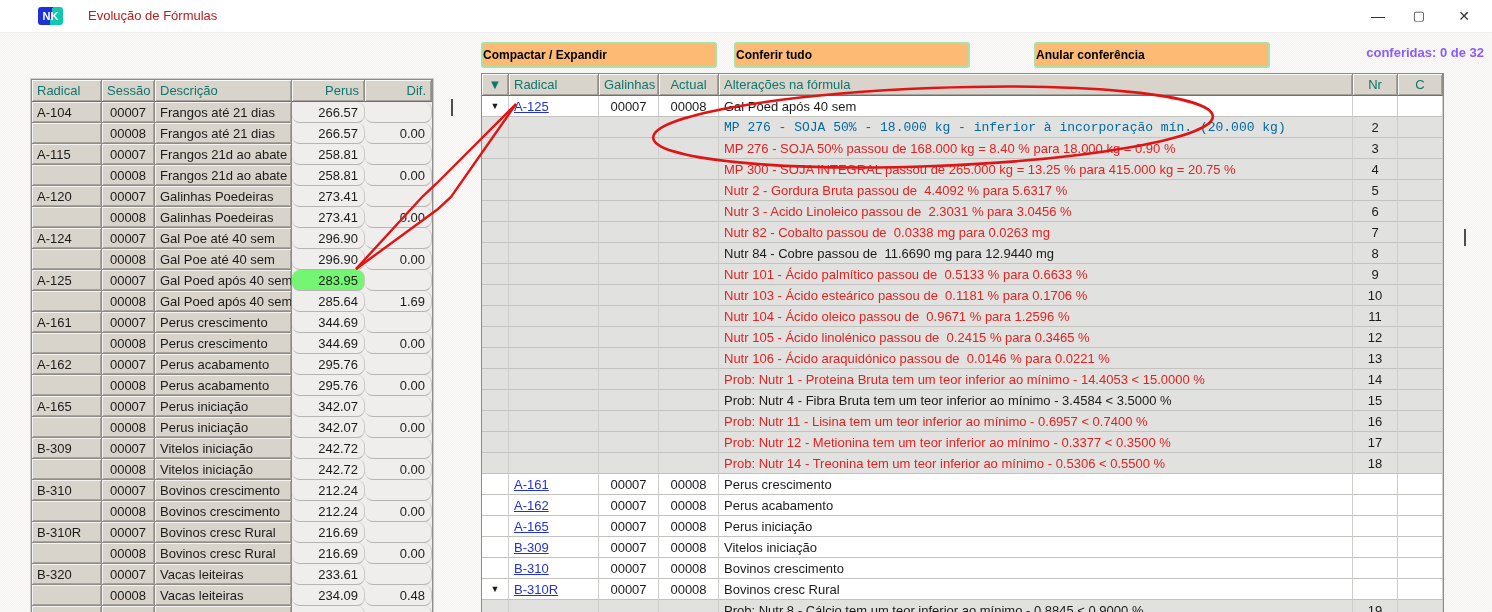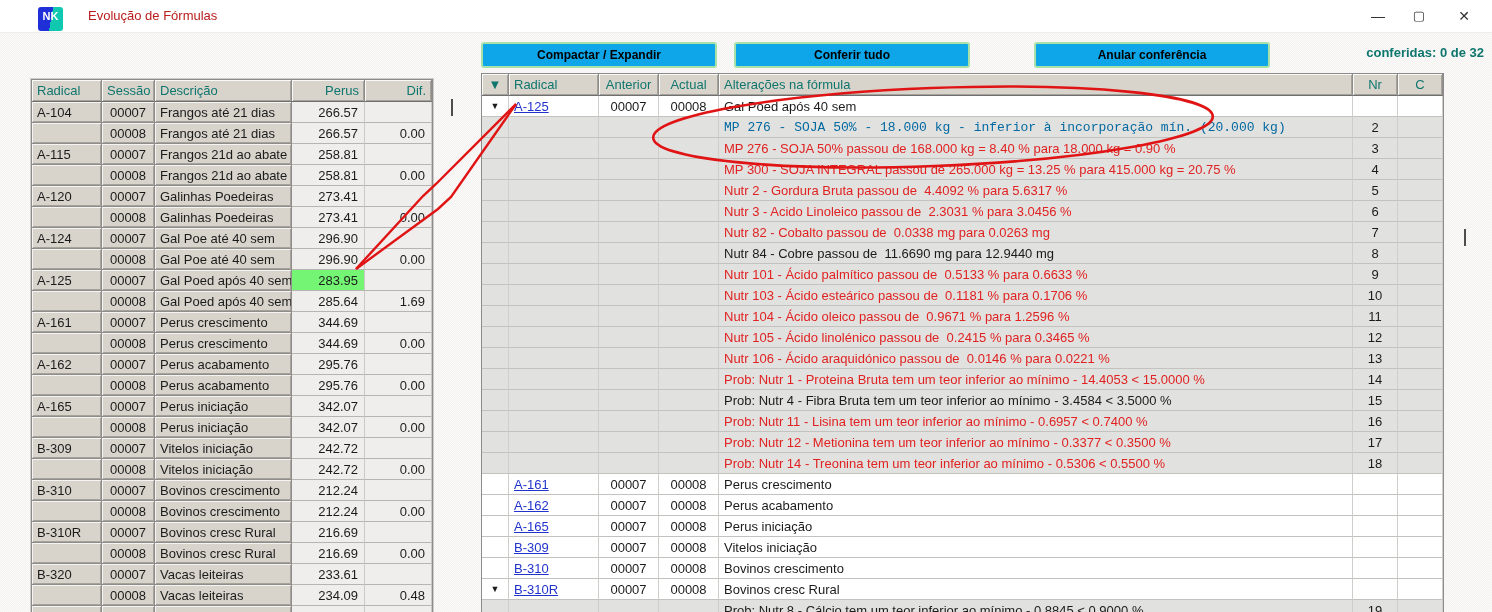--- a/index.html
+++ b/index.html
@@ -3,53 +3,53 @@
 <meta charset="utf-8">
 <style>
   html,body{margin:0;padding:0;}
   body{
     width:1492px;height:612px;position:relative;overflow:hidden;
     font-family:"Liberation Sans",sans-serif;background:#ffffff;color:#1b1b1b;
   }
   
   .titlebar{position:absolute;left:0;top:0;width:1492px;height:32px;background:#ffffff;
     border-bottom:1px solid #ededed;z-index:3;}
-  .appicon{position:absolute;left:38px;top:7px;width:25px;height:24px;border-radius:3px;
+  .appicon{position:absolute;left:38px;top:7px;width:25px;height:18px;border-radius:3px;
     background:linear-gradient(100deg,#2030d8 0 52%,#10c8b0 52% 100%);
     color:#fff;font-weight:bold;font-size:11px;line-height:18px;text-align:center;letter-spacing:0;}
   .wtitle{position:absolute;left:88px;top:0;line-height:32px;font-size:13px;color:#b91c1c;}
   .wbtn{position:absolute;top:2px;width:30px;height:28px;text-align:center;line-height:28px;
     font-size:14px;color:#333;}
   .wbtn.min{left:1363px;} .wbtn.max{left:1404px;font-size:13px;} .wbtn.cls{left:1449px;}
   
   .content{position:absolute;left:0;top:32px;width:1492px;height:580px;
     background:repeating-conic-gradient(#f3f2f0 0% 25%,#fcfbfa 0% 50%) 0 0 / 2px 2px;z-index:1;}
   
-  .btn{position:absolute;top:42px;height:22px;width:232px;background:#0ea5e9;
+  .btn{position:absolute;top:42px;height:22px;width:232px;background:#fdba74;
     border:2px solid #a9e2a9;border-radius:3px;font-weight:bold;font-size:12px;
-    line-height:22px;text-align:center;z-index:4;color:#000;}
+    line-height:22px;z-index:4;color:#000;}
   .btn.b1{left:481px;} .btn.b2{left:734px;} .btn.b3{left:986px;margin-left:48px;}
   .status{position:absolute;top:45px;left:1336px;width:148px;text-align:right;
-    color:#0f766e;font-weight:bold;font-size:13px;z-index:4;}
+    color:#8b5cf6;font-weight:bold;font-size:13px;z-index:4;}
   
   .ltable{position:absolute;left:31px;top:79px;display:grid;
     grid-template-columns:70px 53px 137px 73px 67px;
     grid-template-rows:22px;grid-auto-rows:21px;
     border:1px solid #8b8b8b;box-shadow:0 0 0 1px #cfcdc9;background:#efeeec;z-index:2;}
   .hc,.fc,.nc,.rh,.rcell,.xc,.alt{overflow:hidden;white-space:nowrap;font-size:13px;}
   .hc,.rh{background:#d8d4cc;
     box-shadow:inset 1px 1px 0 rgba(255,255,255,.85),inset -1px -1px 0 rgba(105,101,95,.45);
     border-right:1px solid #8f8d89;border-bottom:1px solid #6f6f6f;
     padding:0 5px;line-height:22px;color:#0f766e;}
   .fc{background:#d8d4cc;
     box-shadow:inset 1px 1px 0 rgba(255,255,255,.75),inset -1px -1px 0 rgba(105,101,95,.45);
     border-right:1px solid #8f8d89;border-bottom:1px solid #8f8d89;
     padding:0 5px;line-height:21px;}
   .nc{background:#efeeec;border-right:1px solid #cbc9c5;border-bottom:1px solid #b7b5b1;
-    text-align:right;padding:0 6px;line-height:21px;}
+    text-align:right;padding:0 6px;line-height:21px;border-radius:8px;}
   .green{background:#74f574 !important;}
   
   .rtable{position:absolute;left:481px;top:73px;display:grid;
     grid-template-columns:27px 90px 60px 60px 634px 45px 45px;
     grid-template-rows:22px;grid-auto-rows:21px;
     border:1px solid #8b8b8b;background:#ffffff;z-index:2;}
   .rcell,.xc,.alt{border-right:1px solid #d0cecb;border-bottom:1px solid #c4c2bf;
     padding:0 5px;line-height:21px;}
   .xc{font-size:9px;padding:0;}
   .alt{white-space:pre;}
@@ -209,21 +209,21 @@
     <div class="fc">B-320R</div>
     <div class="fc ctr">00007</div>
     <div class="fc">Vacas leit. Rural</div>
     <div class="nc">229.50</div>
     <div class="nc"></div>
   </div>
 
 <div class="rtable">
     <div class="rh ctr">▼</div>
     <div class="rh">Radical</div>
-    <div class="rh ctr">Anterior</div>
+    <div class="rh ctr">Galinhas</div>
     <div class="rh ctr">Actual</div>
     <div class="rh">Alterações na fórmula</div>
     <div class="rh ctr">Nr</div>
     <div class="rh ctr">C</div>
     <div class="xc ctr w">▼</div>
     <div class="rcell w"><span class="link">A-125</span></div>
     <div class="rcell ctr w">00007</div>
     <div class="rcell ctr w">00008</div>
     <div class="alt blk w">Gal Poed após 40 sem</div>
     <div class="rcell ctr w"></div>

